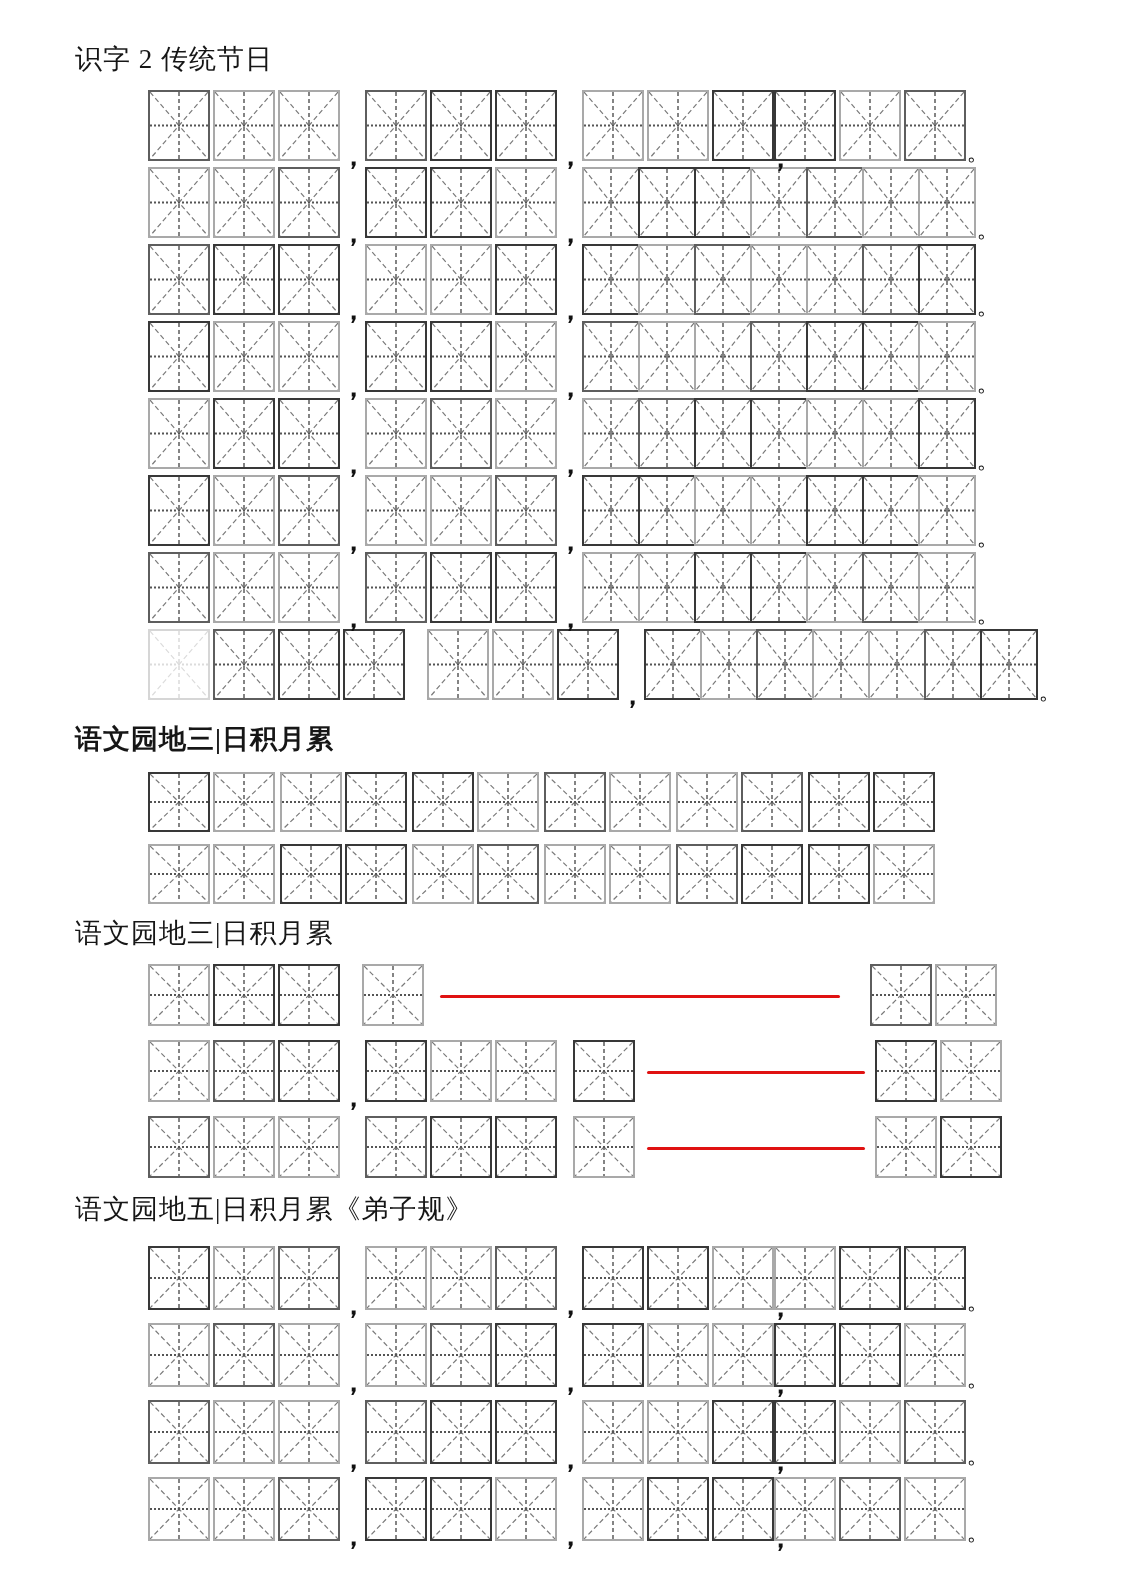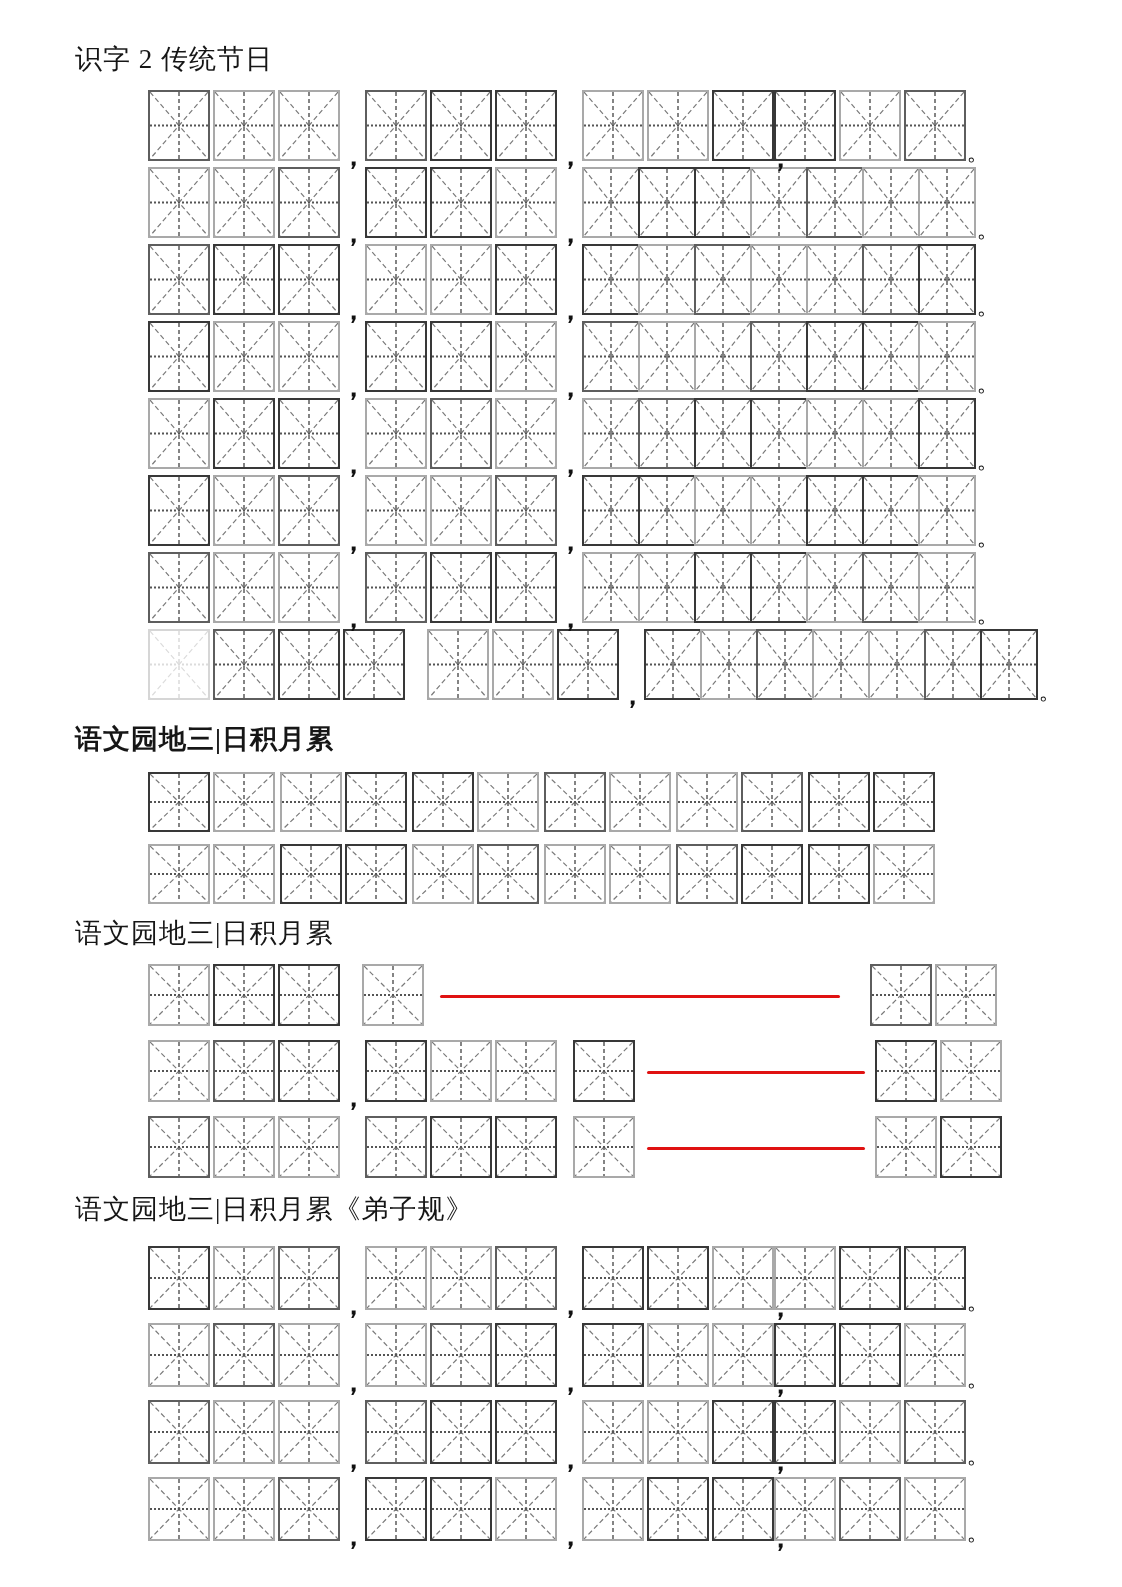--- a/index.html
+++ b/index.html
@@ -1458,21 +1458,21 @@
                 <line class="ln-diag" x1="100%" y1="0" x2="0" y2="100%"></line>
                 <line class="ln-v" x1="50%" y1="0" x2="50%" y2="100%"></line>
                 <line class="ln-h" x1="0" y1="50%" x2="100%" y2="50%"></line>
               </svg>
             </div>
           </div>
         </div>
       </div>
     </div>
     <div class="section sec3">
-      <div class="section-title">语文园地三|日积月累《弟子规》</div>
+      <div class="section-title">语文园地五|日积月累《弟子规》</div>
       <div class="rows">
         <div class="row">
           <div class="grid-group">
             <div class="grid b2">
               <svg>
                 <line class="ln-diag" x1="0" y1="0" x2="100%" y2="100%"></line>
                 <line class="ln-diag" x1="100%" y1="0" x2="0" y2="100%"></line>
                 <line class="ln-v" x1="50%" y1="0" x2="50%" y2="100%"></line>
                 <line class="ln-h" x1="0" y1="50%" x2="100%" y2="50%"></line>
               </svg>

